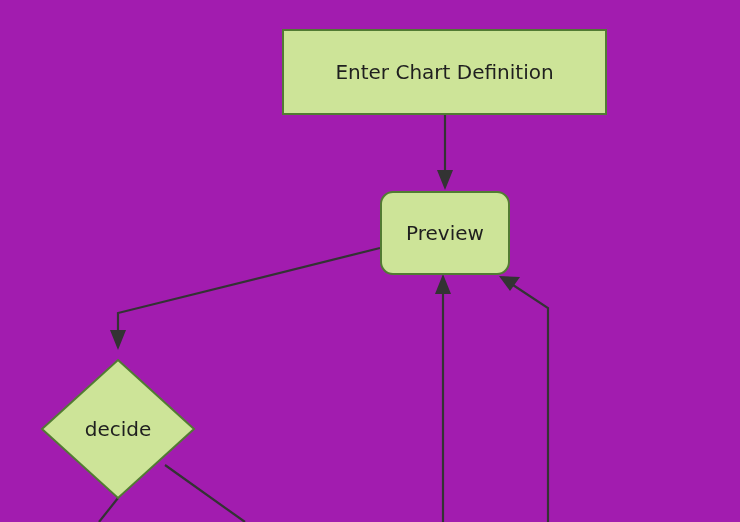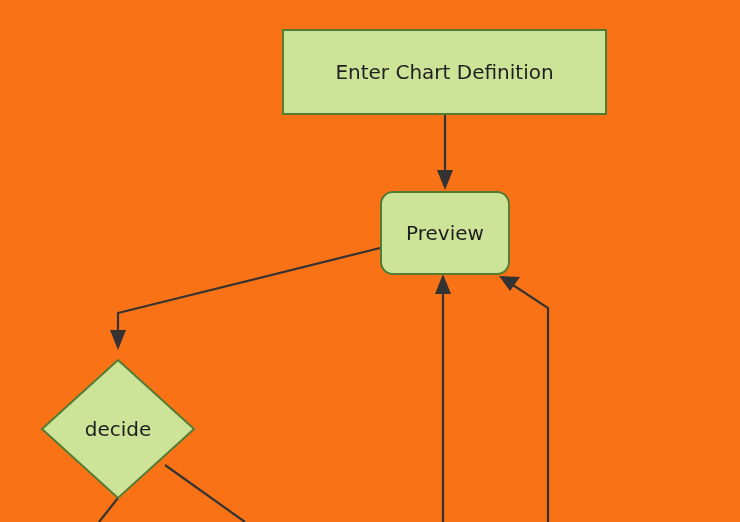--- a/index.html
+++ b/index.html
@@ -10,21 +10,21 @@
   body {
     width: 740px;
     height: 522px;
     overflow: hidden;
     font-family: "DejaVu Sans", "Liberation Sans", sans-serif;
   }
   #flowchart {
     position: relative;
     width: 740px;
     height: 522px;
-    background: #f97316;
+    background: #a21caf;
   }
   svg.diagram-canvas {
     position: absolute;
     top: 0;
     left: 0;
     width: 740px;
     height: 522px;
     display: block;
   }
   .node-shape {

